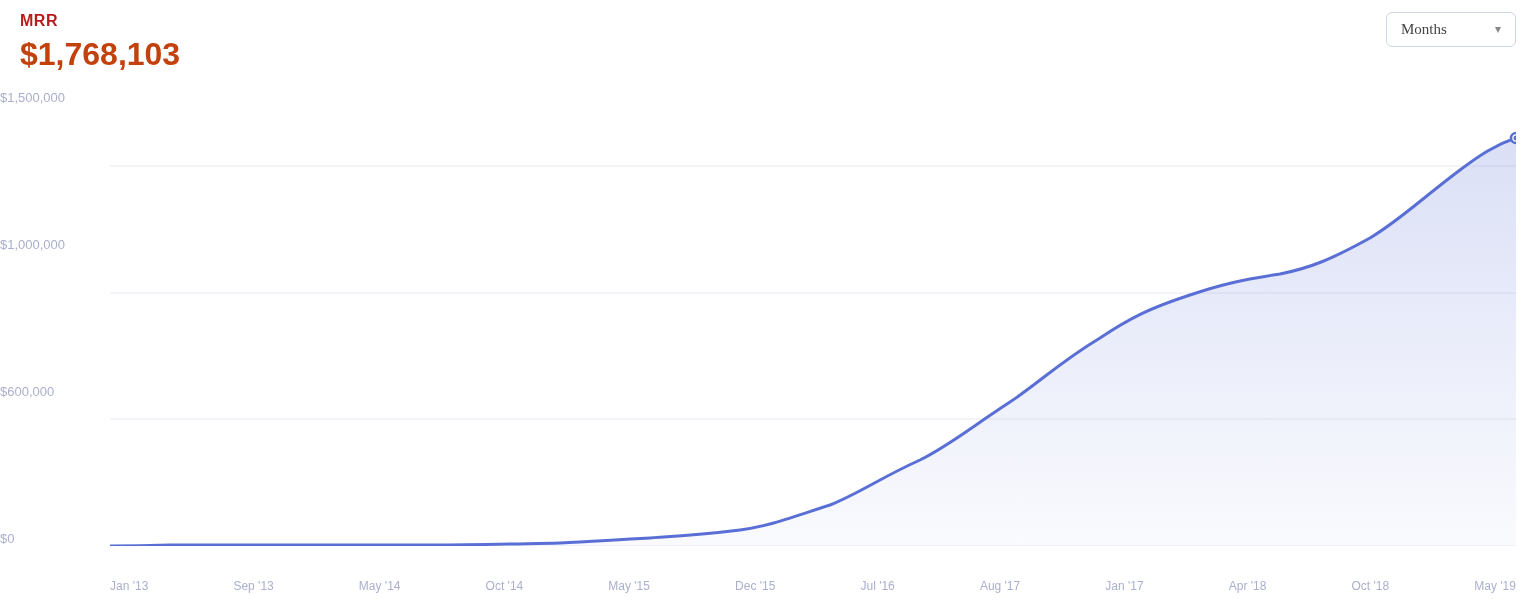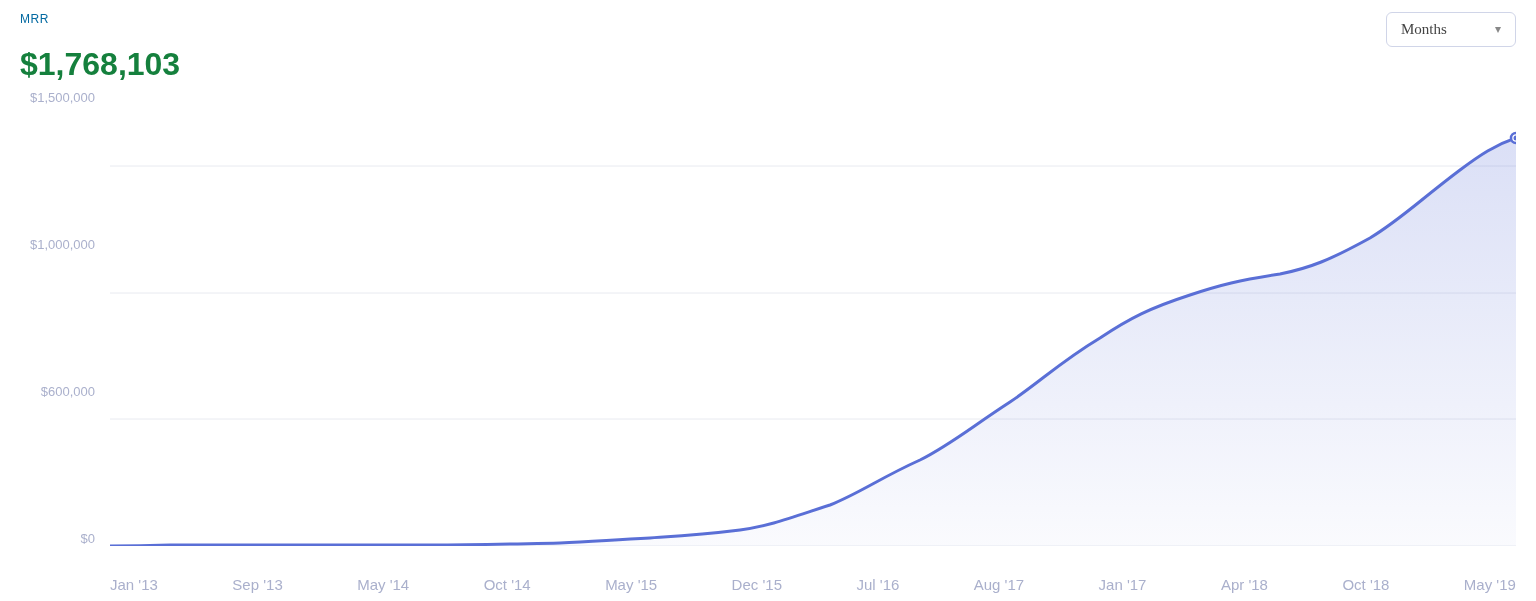--- a/index.html
+++ b/index.html
@@ -16,30 +16,30 @@
       height: 601px;
       position: relative;
       padding: 16px 20px 60px 110px;
     }
     .header-area {
       position: absolute;
       top: 12px;
       left: 20px;
     }
     .mrr-label {
-      font-size: 12px;
-      color: #0369a1;
-      font-weight: 400;
+      font-size: 16px;
+      color: #b91c1c;
+      font-weight: 700;
       letter-spacing: 0.5px;
     }
     .mrr-value {
       font-size: 32px;
       font-weight: 700;
-      color: #15803d;
-      margin-top: 20px;
+      color: #c2410c;
+      margin-top: 6px;
     }
     .dropdown-container {
       position: absolute;
       top: 12px;
       right: 20px;
     }
     .dropdown {
       display: flex;
       align-items: center;
       border: 1.5px solid #d0d5e8;
@@ -60,40 +60,40 @@
     }
     .y-axis-labels {
       position: absolute;
       left: 0;
       top: 90px;
       bottom: 55px;
       width: 105px;
       display: flex;
       flex-direction: column;
       justify-content: space-between;
-      align-items: flex-end;
+      align-items: flex-start;
       padding-right: 10px;
       gap: 19px;
     }
     .y-label {
       font-size: 13px;
       color: #aab0cc;
       font-weight: 400;
     }
     .x-axis-labels {
       position: absolute;
       bottom: 8px;
       left: 110px;
       right: 20px;
       display: flex;
       justify-content: space-between;
       align-items: center;
     }
     .x-label {
-      font-size: 15px;
+      font-size: 12px;
       color: #aab0cc;
       font-weight: 400;
       text-align: center;
       margin-top: 48px;
     }
   </style>
 </head>
 <body>
 
 <div class="chart-container">

